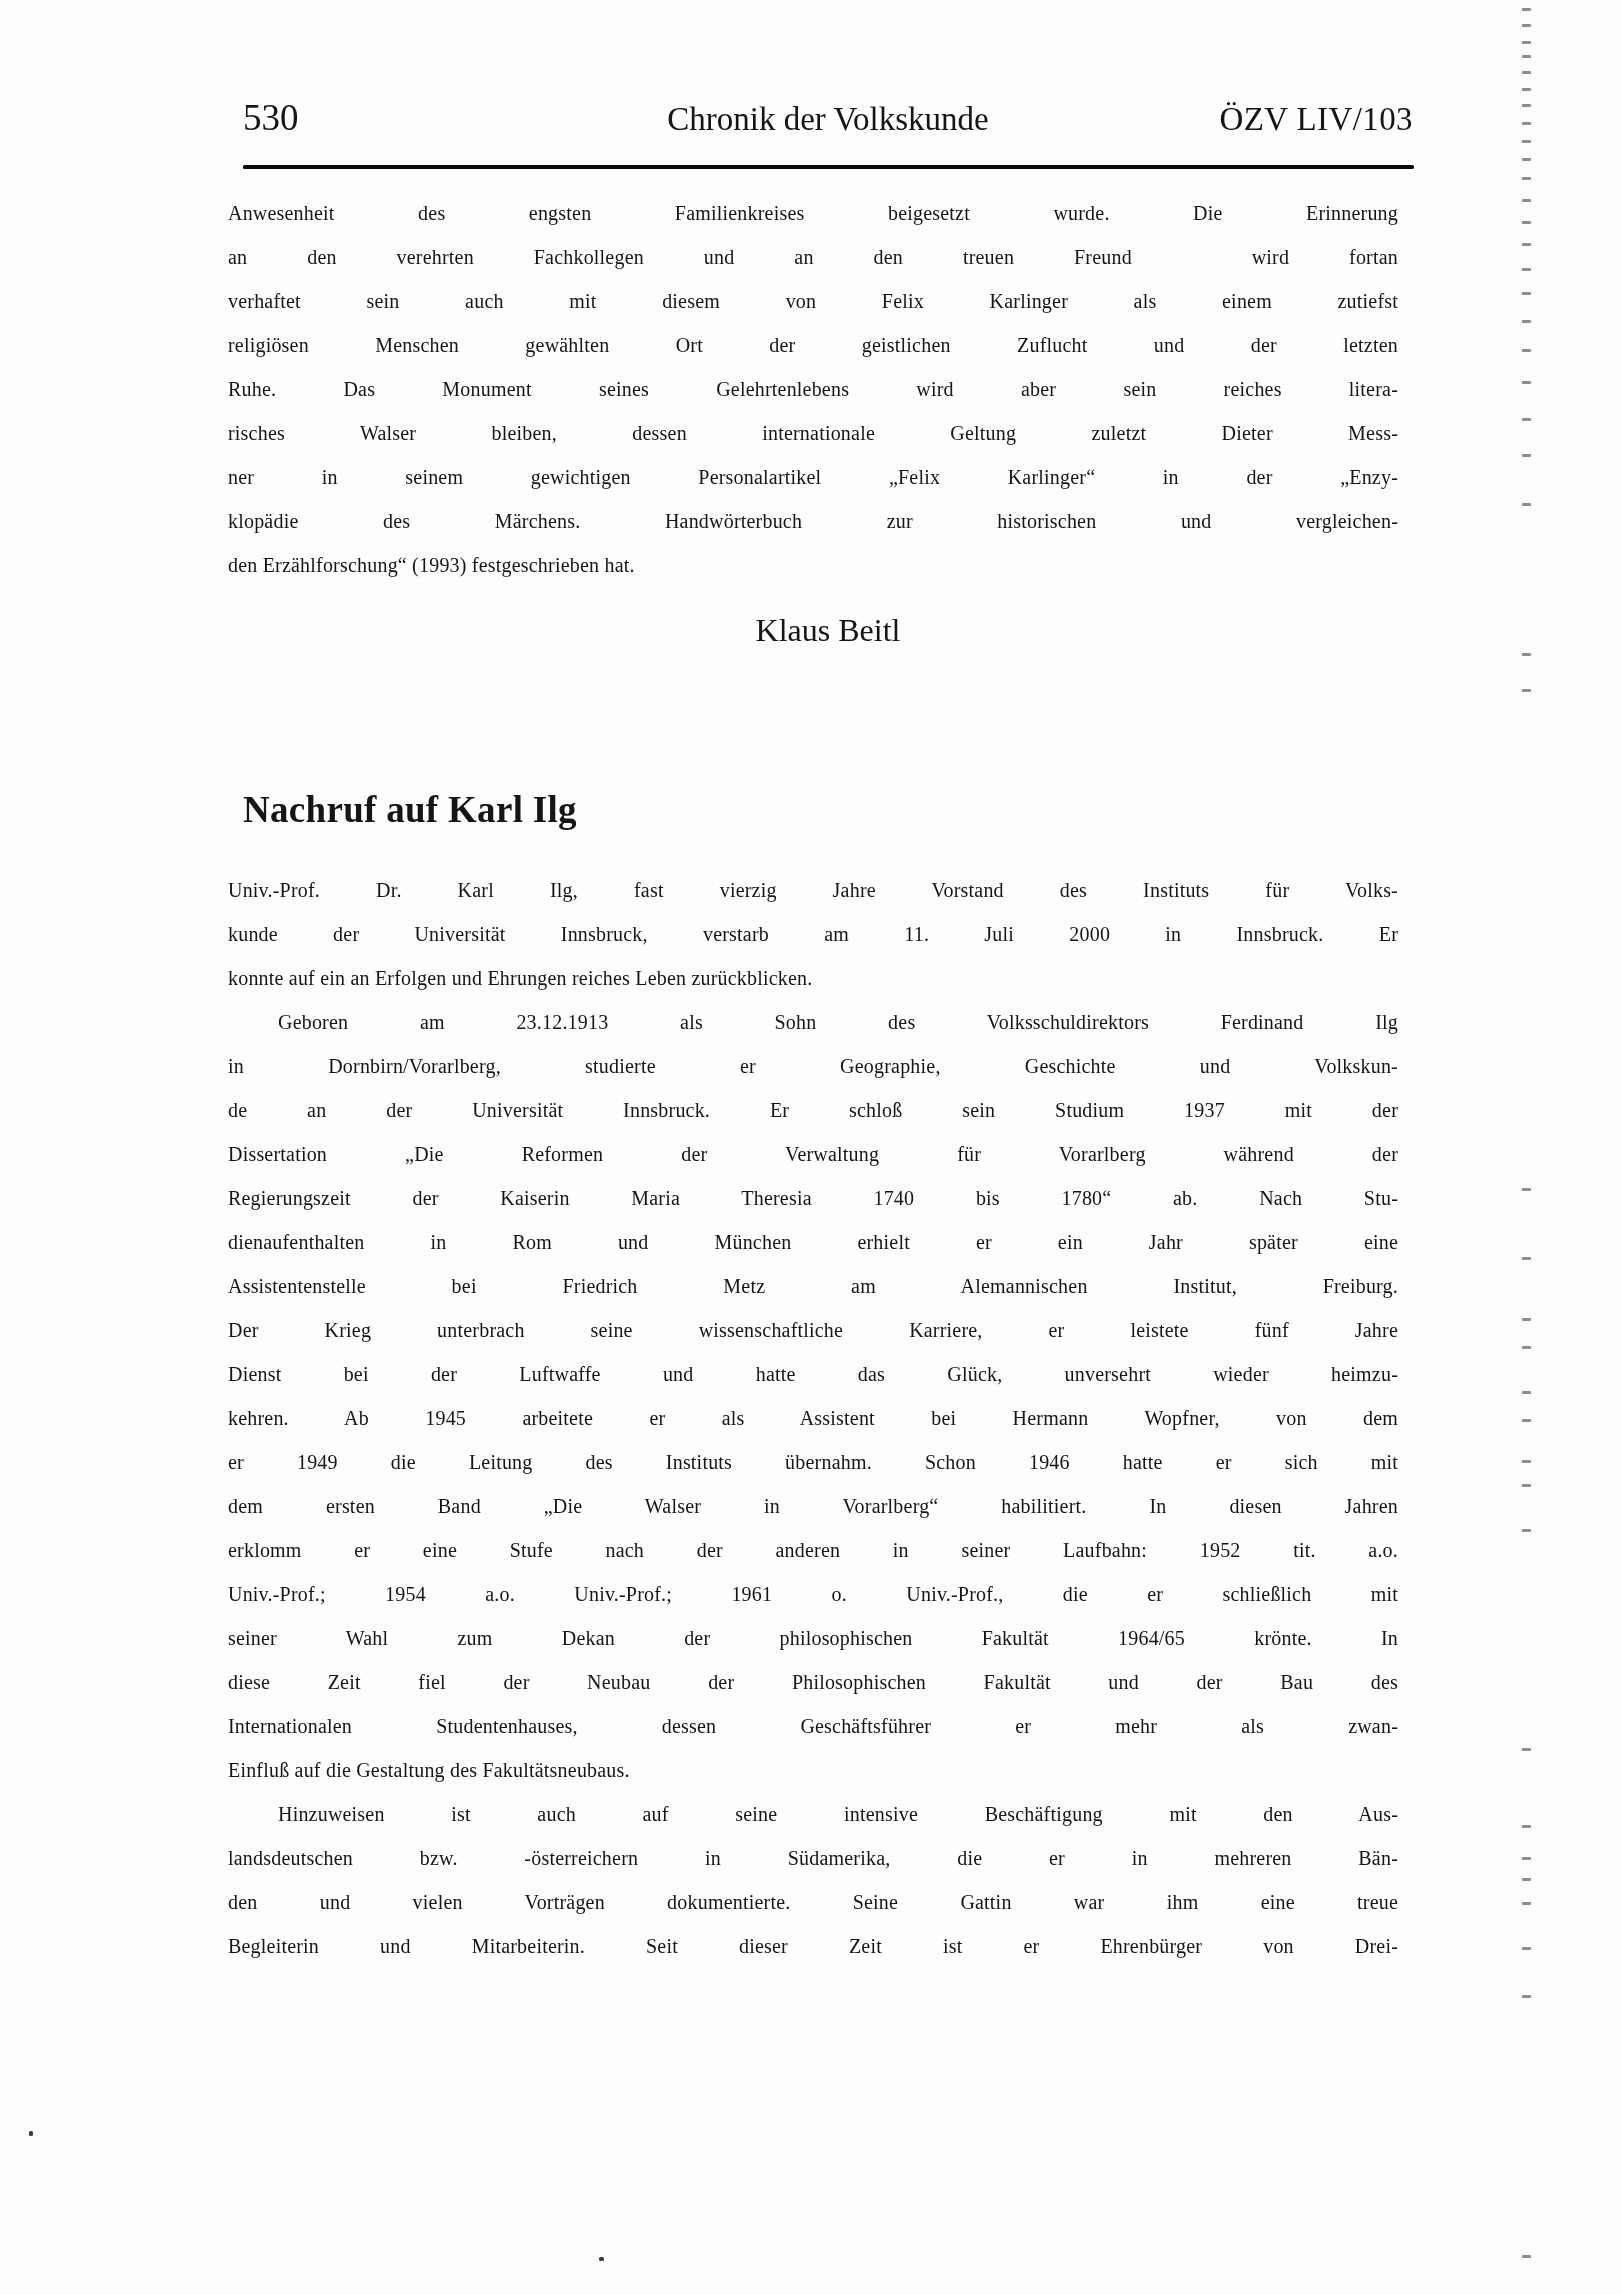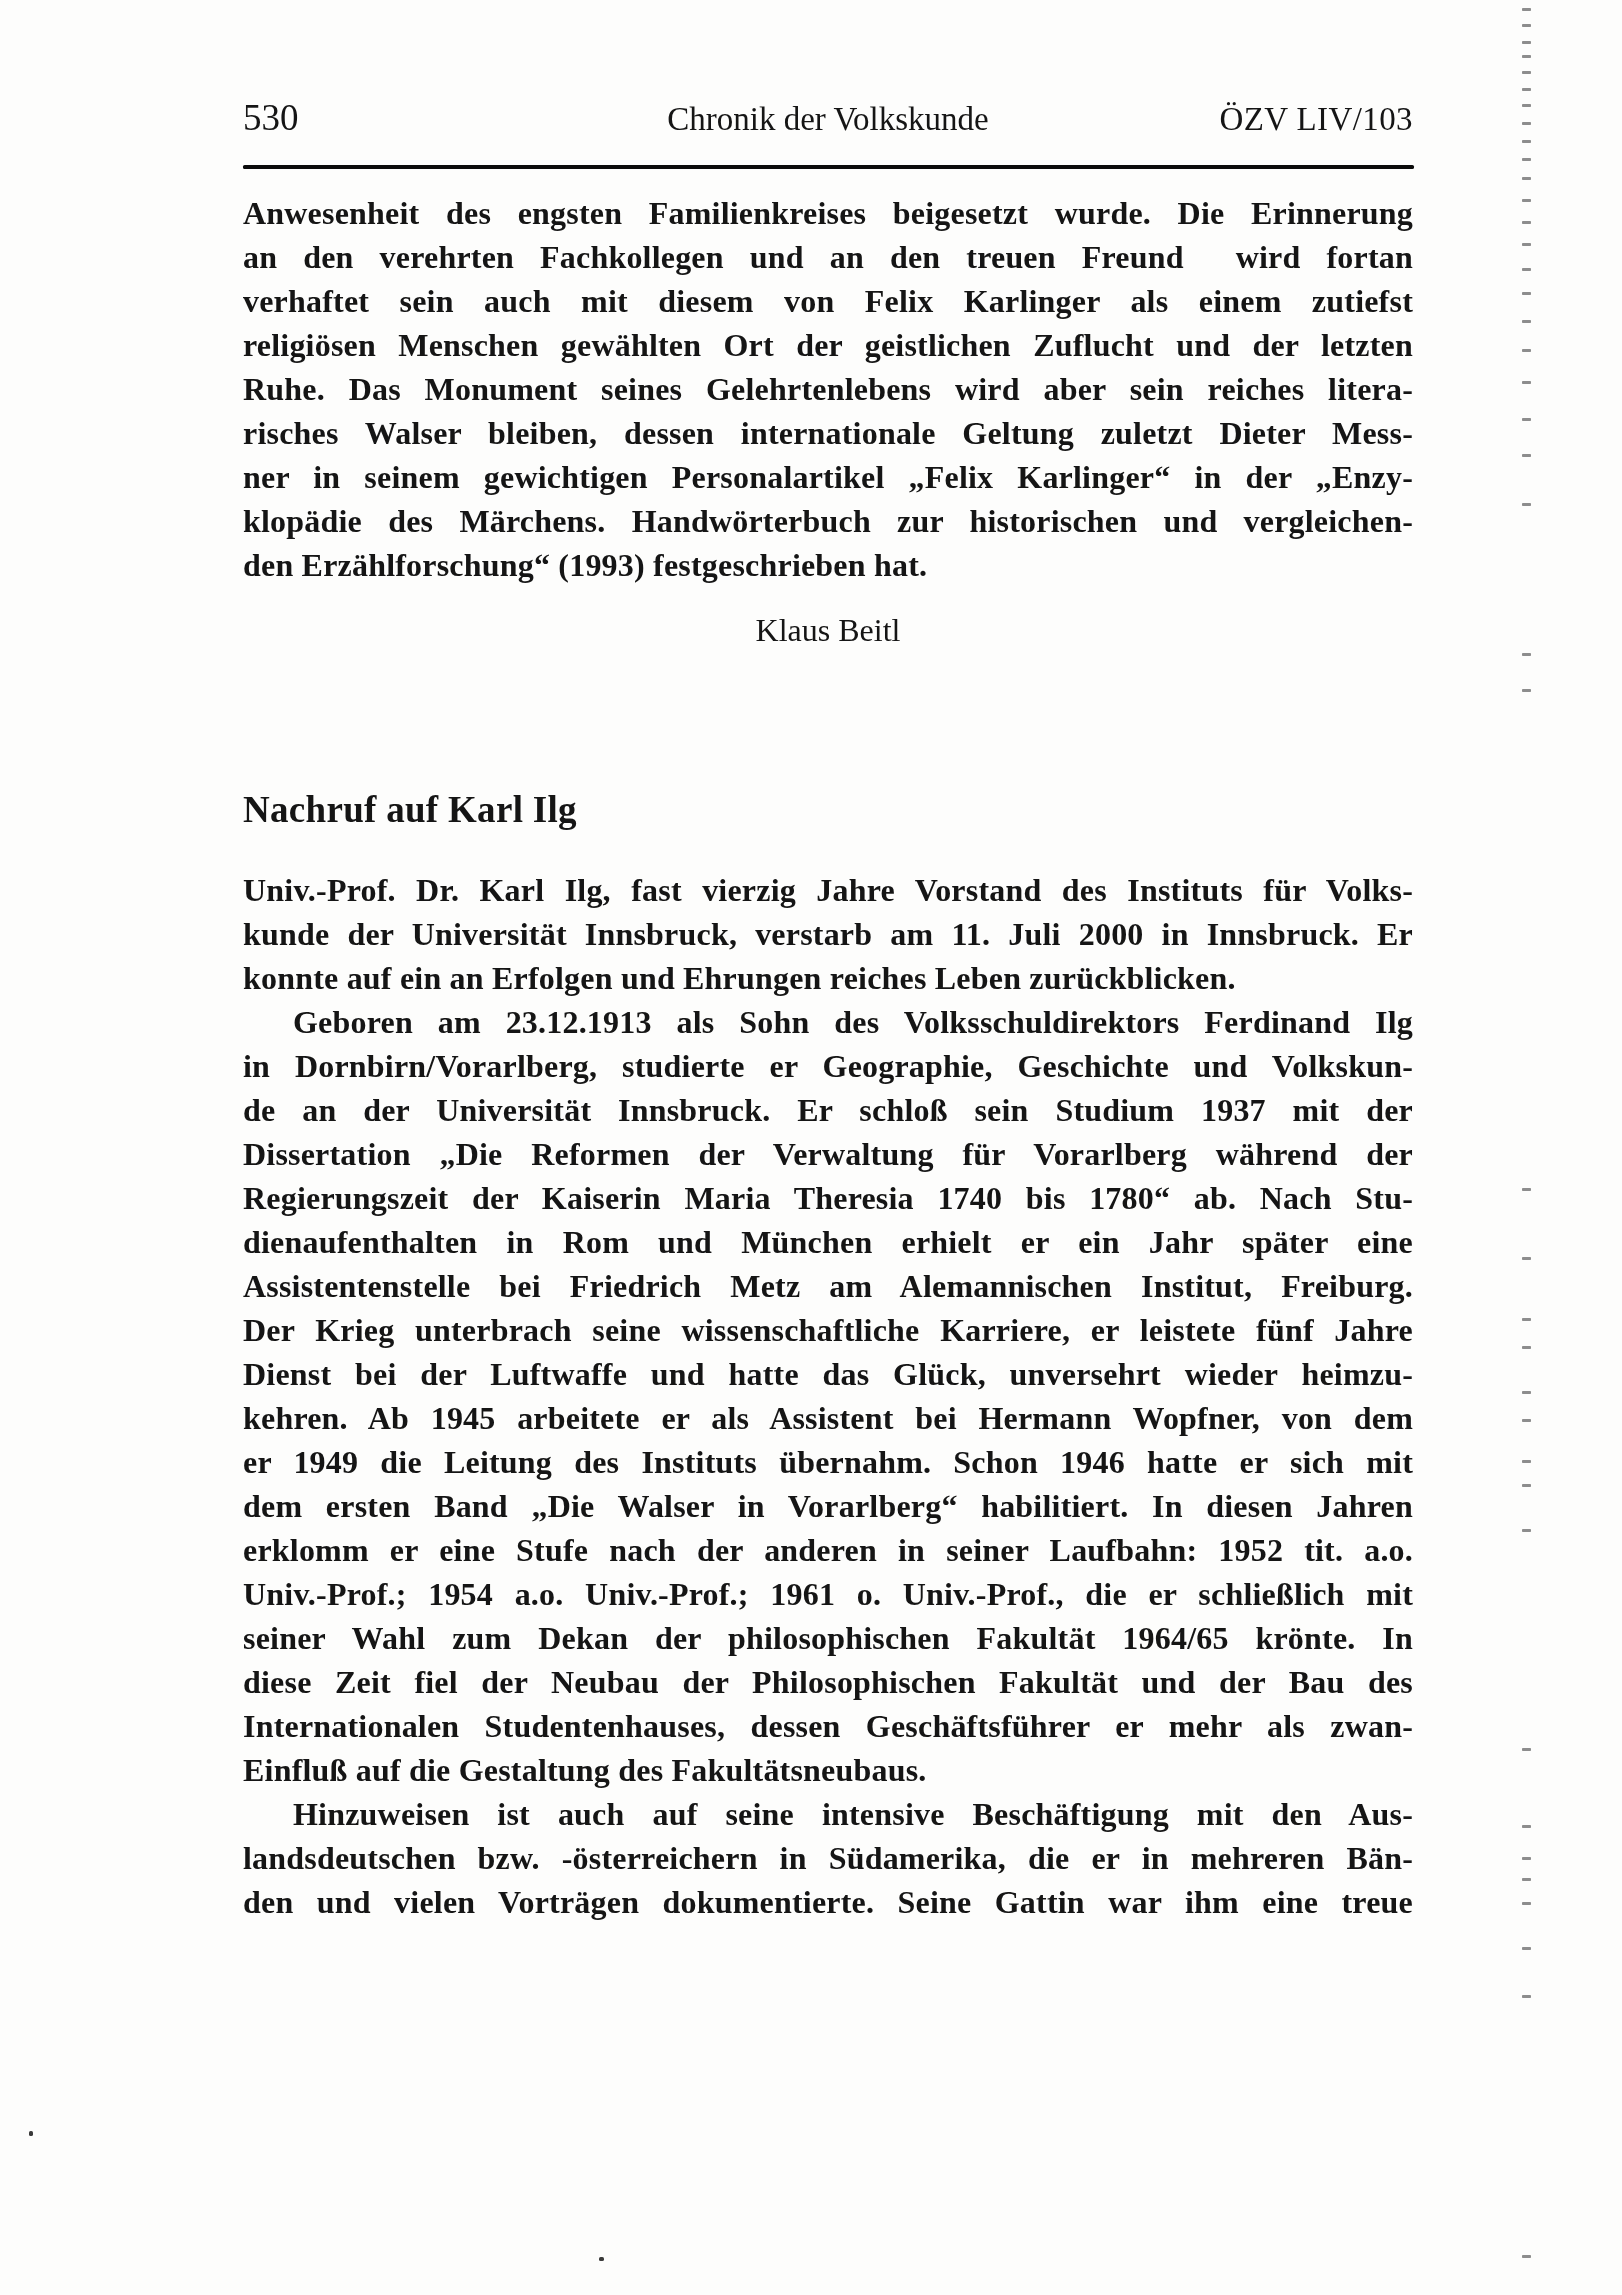--- a/index.html
+++ b/index.html
@@ -33,25 +33,24 @@
     left: 243px;
     top: 165px;
     width: 1171px;
     height: 4px;
     background: #0b0b0b;
     border-radius: 1.6px;
   }
   
   .textblock {
     position: absolute;
-    left: 243px;
-    width: 1170px;
-    font-size: 32px;
+    left: 228px;
+    width: 1170px;
+    font-size: 20px;
     letter-spacing: 0.2px;
-    font-weight: bold;
   }
   #karlinger { top: 191px; }
   #ilg       { top: 868px; }
   .para { margin: 0; }
   .line {
     height: 44px;
     line-height: 44px;
     white-space: nowrap;      
     text-align: justify;
     text-align-last: justify;
@@ -148,20 +147,21 @@
         <div class="line">Univ.-Prof.; 1954 a.o. Univ.-Prof.; 1961 o. Univ.-Prof., die er schließlich mit</div>
         <div class="line">seiner Wahl zum Dekan der philosophischen Fakultät 1964/65 krönte. In</div>
         <div class="line">diese Zeit fiel der Neubau der Philosophischen Fakultät und der Bau des</div>
         <div class="line">Internationalen Studentenhauses, dessen Geschäftsführer er mehr als zwan-</div>
         <div class="line no-justify">Einfluß auf die Gestaltung des Fakultätsneubaus.</div>
       </div>
       <div class="para">
         <div class="line indent">Hinzuweisen ist auch auf seine intensive Beschäftigung mit den Aus-</div>
         <div class="line">landsdeutschen bzw. -österreichern in Südamerika, die er in mehreren Bän-</div>
         <div class="line">den und vielen Vorträgen dokumentierte. Seine Gattin war ihm eine treue</div>
+        <div class="line">Begleiterin und Mitarbeiterin. Seit dieser Zeit ist er Ehrenbürger von Drei-</div>
       </div>
     </div>
 
   <div id="artifacts">
       <div class="edge-mark" style="left: 1522px; top: 8px;"></div>
       <div class="edge-mark" style="left: 1522px; top: 24px;"></div>
       <div class="edge-mark" style="left: 1522px; top: 41px;"></div>
       <div class="edge-mark" style="left: 1522px; top: 55px;"></div>
       <div class="edge-mark" style="left: 1522px; top: 71px;"></div>
       <div class="edge-mark" style="left: 1522px; top: 88px;"></div>

